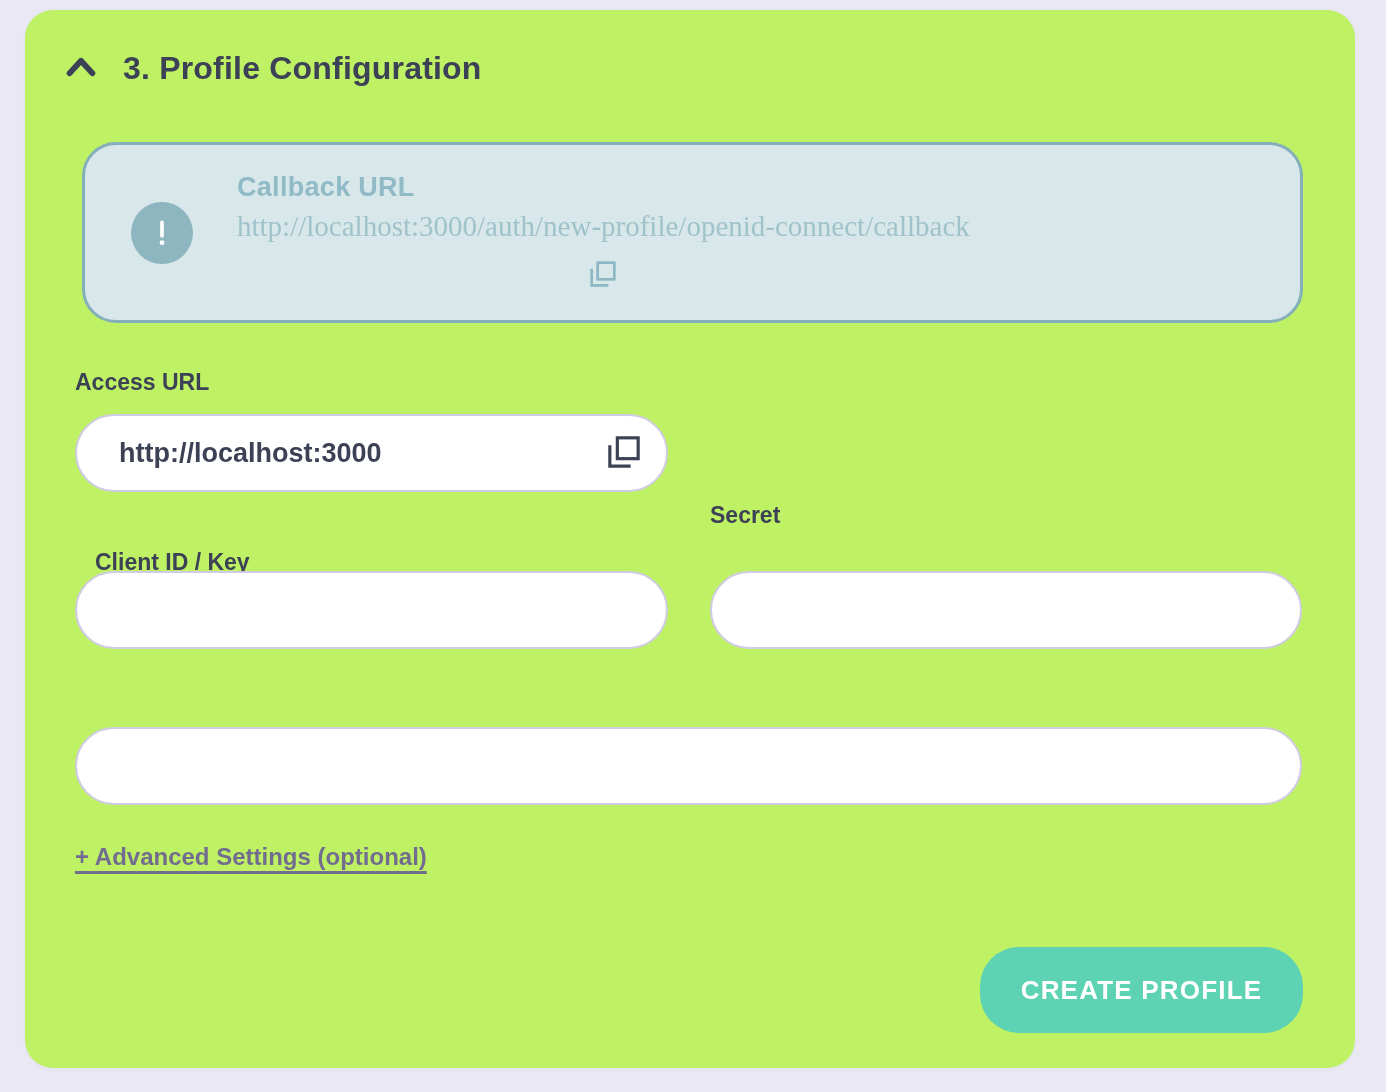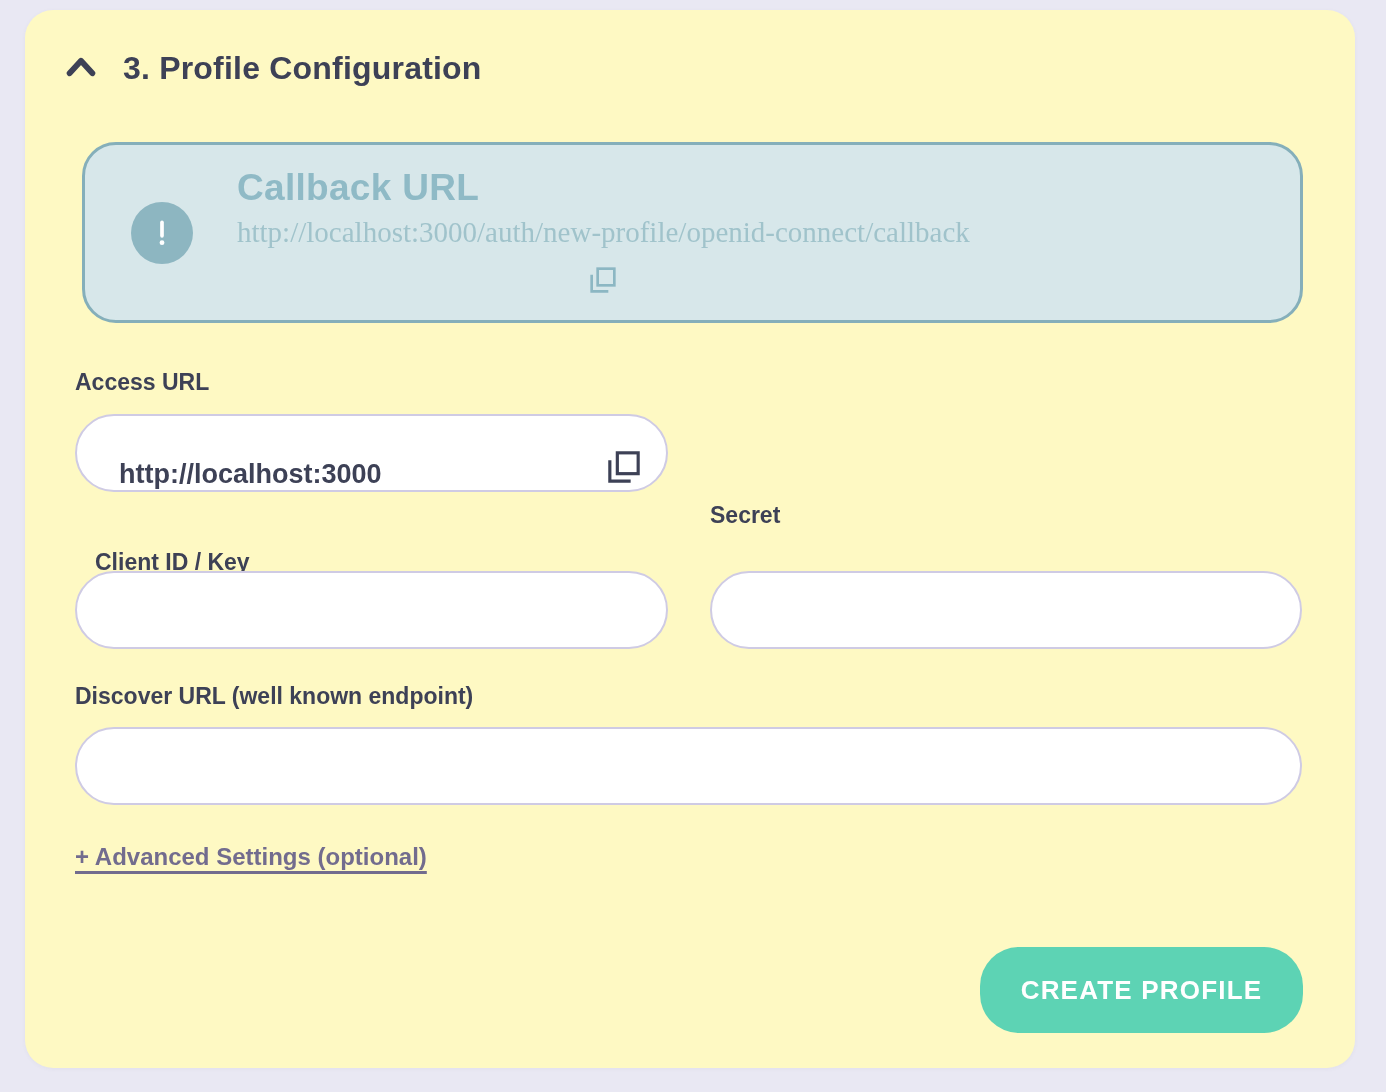--- a/index.html
+++ b/index.html
@@ -6,21 +6,21 @@
   html, body {
     width: 1386px; height: 1092px;
     background: #e9e8f3;
     font-family: "Liberation Sans", sans-serif;
     overflow: hidden;
   }
   .card {
     position: absolute;
     left: 25px; top: 10px;
     width: 1330px; height: 1058px;
-    background: #fef9c3;
+    background: #bef264;
     border-radius: 28px;
     box-shadow: 0 1px 4px rgba(70,70,110,0.05);
   }
   .section-header {
     position: absolute;
     left: 40px; top: 40px;
     display: flex; align-items: center;
     gap: 26px;
   }
   .chevron-btn {
@@ -47,21 +47,21 @@
   .alert-circle {
     flex: none;
     width: 62px; height: 62px;
     margin-left: 46px;
     border-radius: 50%;
     background: #8db6c1;
     display: flex; align-items: center; justify-content: center;
   }
   .cb-text { margin-left: 44px; }
   .cb-label {
-    font-size: 37px;
+    font-size: 27px;
     font-weight: 700;
     color: #8fbac6;
     letter-spacing: 0.3px;
   }
   .cb-url-row {
     margin-top: 7px;
     display: flex; align-items: center;
     gap: 15px;
     flex-direction: column;
   }
@@ -80,21 +80,21 @@
     font-size: 23px;
     font-weight: 700;
     color: #3d4156;
   }
   .pill {
     position: absolute;
     height: 78px;
     background: #ffffff;
     border: 2.5px solid #cfcbe4;
     border-radius: 40px;
-    display: flex; align-items: flex-end;
+    display: flex; align-items: center;
     padding: 0 22px 0 42px;
   }
   .pill input {
     flex: 1;
     min-width: 0;
     border: none; outline: none;
     background: transparent;
     font-family: "Liberation Sans", sans-serif;
     font-size: 27px;
     font-weight: 700;
@@ -181,21 +181,20 @@
   <label class="field-label" style="left:50px; top:539px;margin-left:20px;">Client ID / Key</label>
   <div class="pill" style="left:50px; top:561px; width:593px;">
     <input type="text" value="" style="">
   </div>
 
   <label class="field-label" style="left:685px; top:492px;">Secret</label>
   <div class="pill" style="left:685px; top:561px; width:592px;">
     <input type="text" value="" style="">
   </div>
 
-  <label class="field-label" style="left:50px; top:673px;">Discover URL (well known endpoint)</label>
   <div class="pill" style="left:50px; top:717px; width:1227px;">
     <input type="text" value="" style="">
   </div>
 
   <a class="advanced-link">+ Advanced Settings (optional)</a>
 
   <button class="create-btn">CREATE PROFILE</button>
 
 </div>
 

